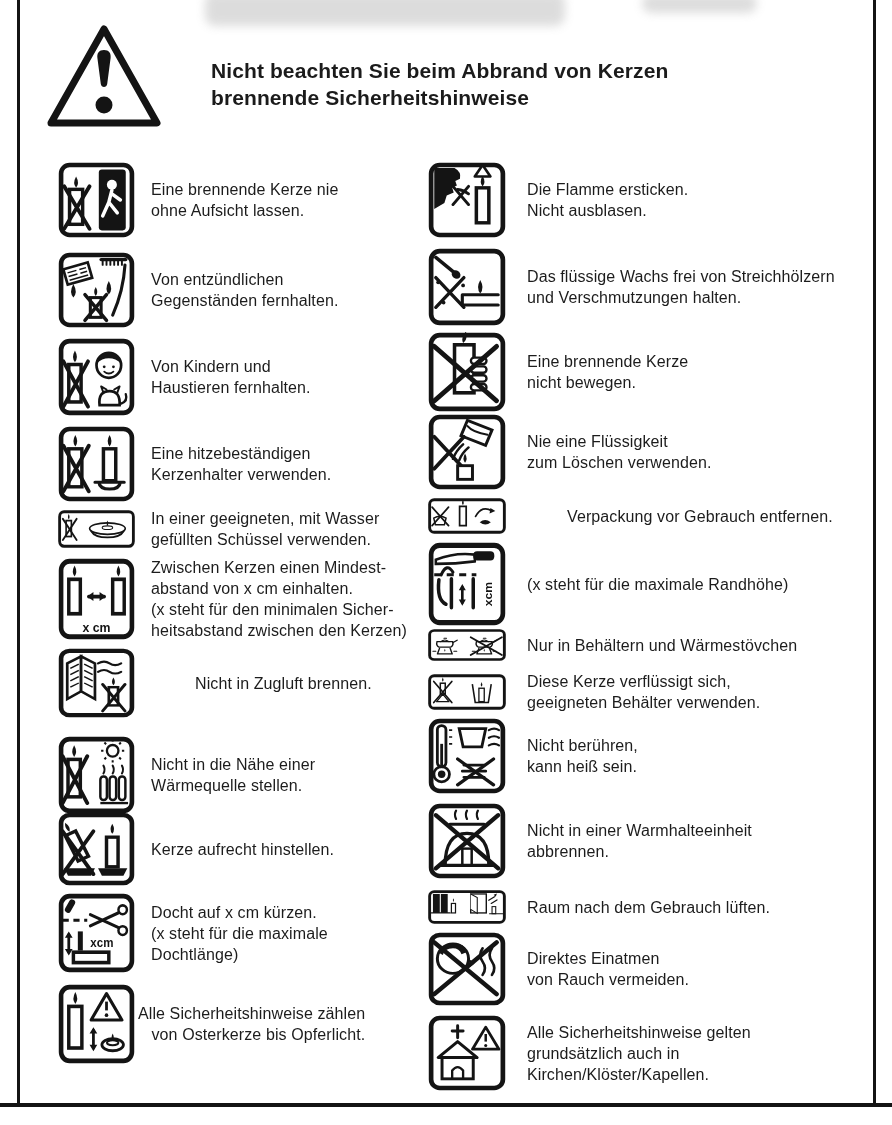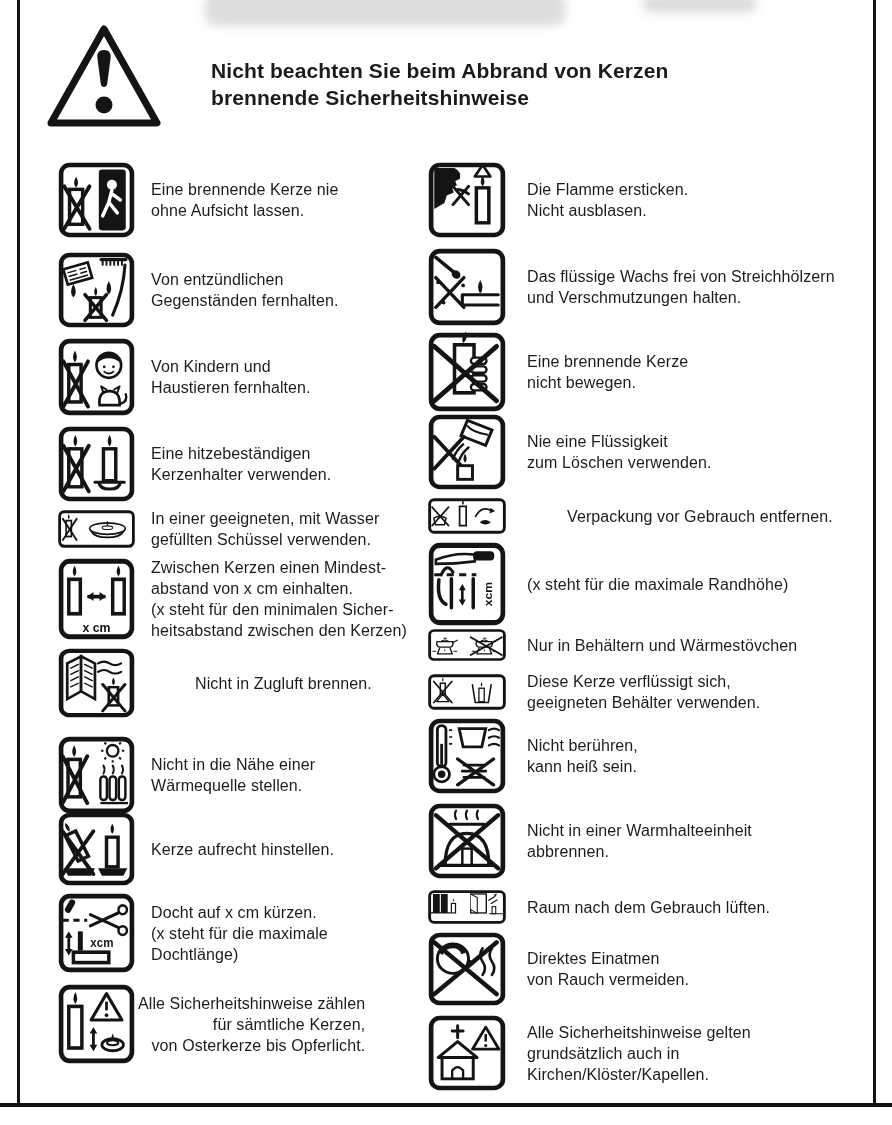--- a/index.html
+++ b/index.html
@@ -255,21 +255,20 @@
           <circle cx="63" cy="39" r="2.3" fill="#141414"></circle>
  <path d="M46 58 v22" stroke="#141414" fill="none" stroke-linecap="round" stroke-linejoin="round" stroke-width="3.6"></path>
  <path d="M46 54 l-5 8 h10 z M46 84 l-5 -8 h10 z" fill="#141414"></path>
  <ellipse cx="71" cy="76" rx="14" ry="7.5" fill="#fff" stroke="#141414" stroke-width="3.6"></ellipse>
  <ellipse cx="71" cy="73.5" rx="7.5" ry="3" fill="none" stroke="#141414" stroke-width="2.4"></ellipse>
           <path d="M71 62 q-2.75 4.95 0 8.25 q2.75 -3.3000000000000003 0 -8.25 z" fill="#141414"></path>
         </svg>
       </span>
       <div class="caption" style="left: 80px; top: 40px; text-align: right;">
         <div>Alle Sicherheitshinweise zählen</div>
-        <div>für sämtliche Kerzen,</div>
         <div>von Osterkerze bis Opferlicht.</div>
       </div>
     </div>
   </div>
 <div id="col-right">
     <div class="item" style="left: 428px; top: 162px;">
       <span class="picto" style="width: 78px; height: 76px;">
         <svg viewBox="0 0 100 100" preserveAspectRatio="none">
           <rect x="4" y="4" width="92" height="92" rx="11" fill="#fff" stroke="#141414" stroke-width="6"></rect>
           <path d="M8 8 h26 q9 5 7 14 l-6 3 2 6 -6 3 2 6 -9 4 -3 10 -13 8 z" fill="#141414"></path>

